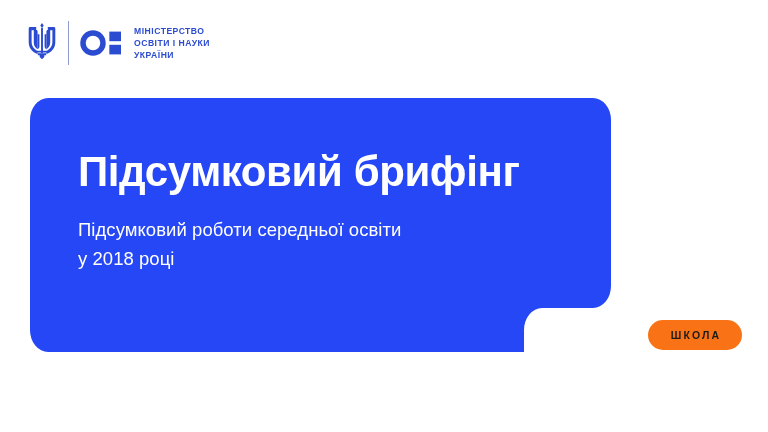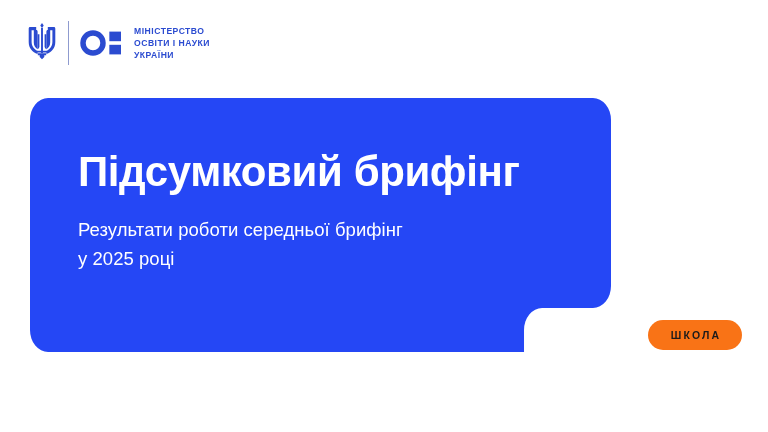--- a/index.html
+++ b/index.html
@@ -186,22 +186,22 @@
         L 22 254
         A 22 22 0 0 1 0 232
         L 0 22
         A 22 22 0 0 1 22 0
         Z"></path>
     </svg>
 
     <div class="card-content">
       <h1 class="card-title">Підсумковий брифінг</h1>
       <div class="card-subtitle">
-        <div>Результати роботи середньої брифінг</div>
-        <div>у 2025 році</div>
+        <div>Підсумковий роботи середньої освіти</div>
+        <div>у 2018 році</div>
       </div>
     </div>
   </div>
 
   <div class="badge">
     <span class="badge-label">ШКОЛА</span>
   </div>
 
 </div>
 

